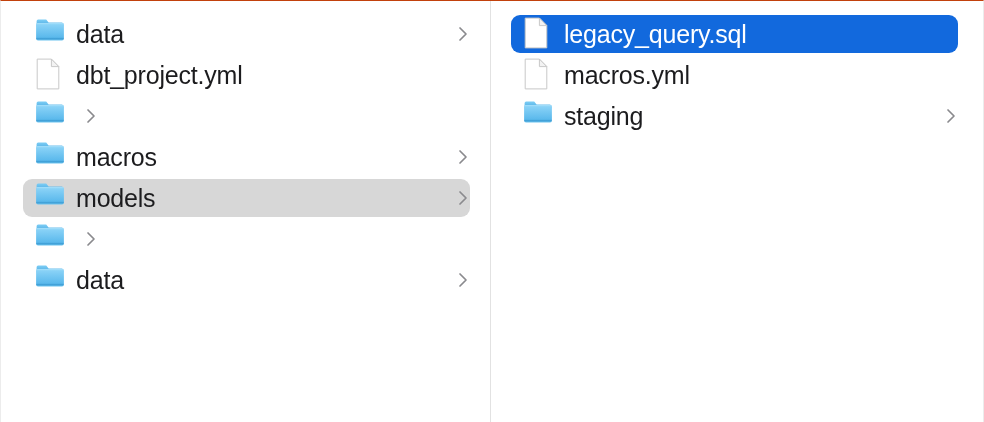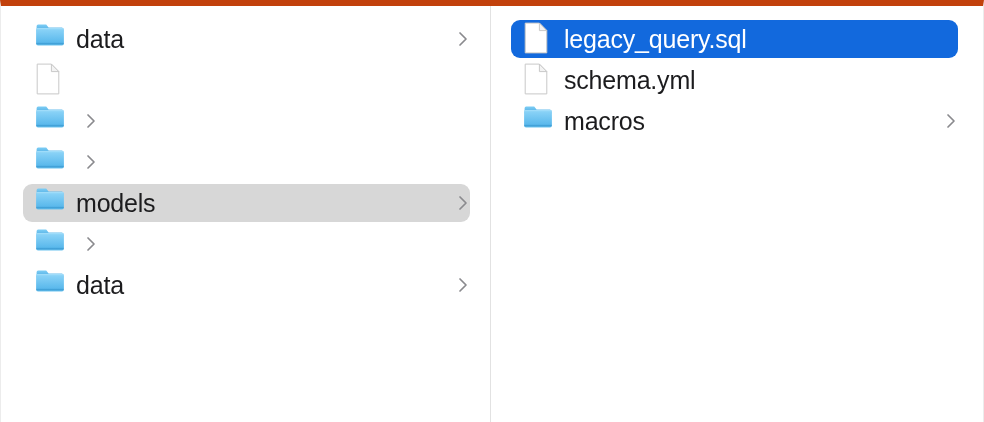--- a/index.html
+++ b/index.html
@@ -11,21 +11,21 @@
     font-family: "Liberation Sans", sans-serif;
     -webkit-font-smoothing: antialiased;
   }
 
   .finder-window {
     position: relative;
     width: 984px;
     height: 422px;
     background: #ffffff;
     box-sizing: border-box;
-    border-top: 6px solid #c2410c;
+    border-top: 1px solid #c2410c;
     border-left: 1px solid #ececec;
     border-right: 1px solid #ececec;
     overflow: hidden;
     display: flex;
   }
 
   .column {
     position: relative;
     height: 100%;
     box-sizing: border-box;
@@ -139,20 +139,21 @@
           </svg>
         </span>
       </div>
       <div class="row">
         <span class="icon icon-doc">
           <svg width="26" height="32" viewBox="0 0 26 32" xmlns="http://www.w3.org/2000/svg">
             <path d="M2.2 1.1 H16.4 L23.8 8.6 V30.9 H2.2 Z" fill="#ffffff" stroke="#c8c8c8" stroke-width="1"></path>
             <path d="M16.4 1.1 L23.8 8.6 H16.4 Z" fill="#f3f3f3" stroke="#c8c8c8" stroke-width="1" stroke-linejoin="round"></path>
           </svg>
         </span>
+        <span class="row-label">dbt_project.yml</span>
         <span class="chevron hidden">
           <svg width="10" height="16" viewBox="0 0 10 16" xmlns="http://www.w3.org/2000/svg">
             <path d="M2 2 L8 8 L2 14" fill="none" stroke="#8a8a8e" stroke-width="1.7" stroke-linecap="round" stroke-linejoin="round"></path>
           </svg>
         </span>
       </div>
       <div class="row">
         <span class="icon icon-folder">
           <svg width="30" height="26" viewBox="0 0 30 26" xmlns="http://www.w3.org/2000/svg">
             <defs>
@@ -191,20 +192,21 @@
                 <stop offset="0.82" stop-color="#5bb9ec"></stop>
                 <stop offset="0.9" stop-color="#3f9fd6"></stop>
                 <stop offset="1" stop-color="#6cc3ef"></stop>
               </linearGradient>
             </defs>
             <path d="M1.6 4.2 A1.6 1.6 0 0 1 3.2 2.6 H11.2 L13.6 5.4 H26.8 A1.6 1.6 0 0 1 28.4 7 V9.5 H1.6 Z" fill="url(#fg1)"></path>
             <rect x="1.1" y="6.0" width="27.8" height="17.4" rx="1.9" fill="url(#fg2)"></rect>
             <rect x="1.1" y="6.0" width="27.8" height="1.2" rx="0.6" fill="#a9e0fa" opacity="0.65"></rect>
           </svg>
         </span>
+        <span class="row-label">macros</span>
         <span class="chevron">
           <svg width="10" height="16" viewBox="0 0 10 16" xmlns="http://www.w3.org/2000/svg">
             <path d="M2 2 L8 8 L2 14" fill="none" stroke="#8a8a8e" stroke-width="1.7" stroke-linecap="round" stroke-linejoin="round"></path>
           </svg>
         </span>
       </div>
       <div class="row selected-inactive">
         <span class="icon icon-folder">
           <svg width="30" height="26" viewBox="0 0 30 26" xmlns="http://www.w3.org/2000/svg">
             <defs>
@@ -300,21 +302,21 @@
           </svg>
         </span>
       </div>
       <div class="row">
         <span class="icon icon-doc">
           <svg width="26" height="32" viewBox="0 0 26 32" xmlns="http://www.w3.org/2000/svg">
             <path d="M2.2 1.1 H16.4 L23.8 8.6 V30.9 H2.2 Z" fill="#ffffff" stroke="#c8c8c8" stroke-width="1"></path>
             <path d="M16.4 1.1 L23.8 8.6 H16.4 Z" fill="#f3f3f3" stroke="#c8c8c8" stroke-width="1" stroke-linejoin="round"></path>
           </svg>
         </span>
-        <span class="row-label">schema.yml</span>
+        <span class="row-label">macros.yml</span>
         <span class="chevron hidden">
           <svg width="10" height="16" viewBox="0 0 10 16" xmlns="http://www.w3.org/2000/svg">
             <path d="M2 2 L8 8 L2 14" fill="none" stroke="#8a8a8e" stroke-width="1.7" stroke-linecap="round" stroke-linejoin="round"></path>
           </svg>
         </span>
       </div>
       <div class="row">
         <span class="icon icon-folder">
           <svg width="30" height="26" viewBox="0 0 30 26" xmlns="http://www.w3.org/2000/svg">
             <defs>
@@ -327,21 +329,21 @@
                 <stop offset="0.82" stop-color="#5bb9ec"></stop>
                 <stop offset="0.9" stop-color="#3f9fd6"></stop>
                 <stop offset="1" stop-color="#6cc3ef"></stop>
               </linearGradient>
             </defs>
             <path d="M1.6 4.2 A1.6 1.6 0 0 1 3.2 2.6 H11.2 L13.6 5.4 H26.8 A1.6 1.6 0 0 1 28.4 7 V9.5 H1.6 Z" fill="url(#fg1)"></path>
             <rect x="1.1" y="6.0" width="27.8" height="17.4" rx="1.9" fill="url(#fg2)"></rect>
             <rect x="1.1" y="6.0" width="27.8" height="1.2" rx="0.6" fill="#a9e0fa" opacity="0.65"></rect>
           </svg>
         </span>
-        <span class="row-label">macros</span>
+        <span class="row-label">staging</span>
         <span class="chevron">
           <svg width="10" height="16" viewBox="0 0 10 16" xmlns="http://www.w3.org/2000/svg">
             <path d="M2 2 L8 8 L2 14" fill="none" stroke="#8a8a8e" stroke-width="1.7" stroke-linecap="round" stroke-linejoin="round"></path>
           </svg>
         </span>
       </div>
     </div>
 
 </div>
 

